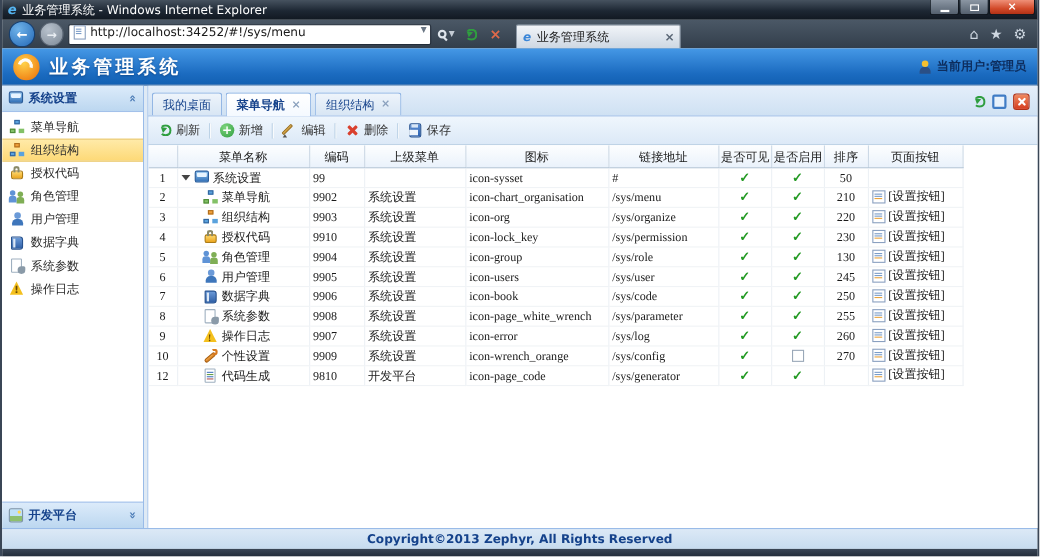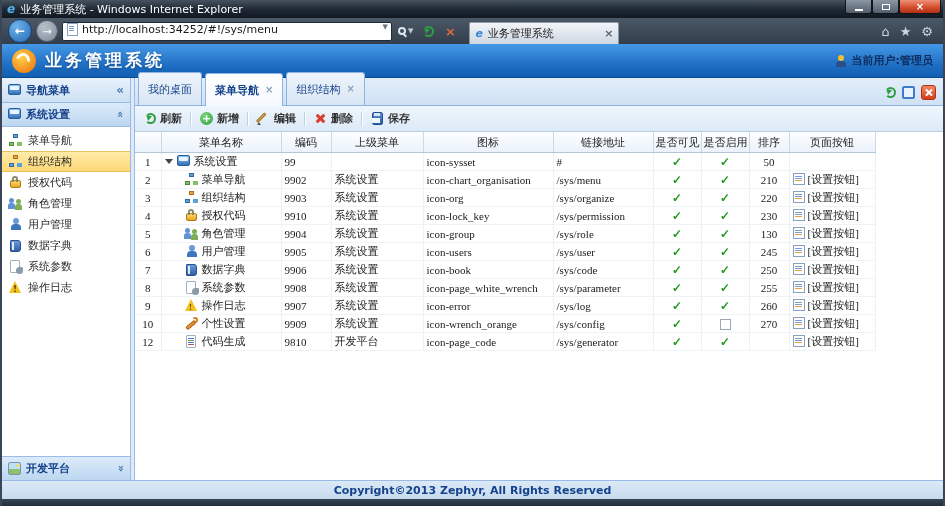--- a/index.html
+++ b/index.html
@@ -61,32 +61,32 @@
   .chev.down{transform:rotate(-90deg);}
   .sb-items{flex:1;background:#fff;padding-top:3px;overflow:hidden;}
   .sb-item{height:21px;display:flex;align-items:center;gap:6px;padding:0 7px;color:#2a2a2a;}
   .sb-item.selected{background:linear-gradient(#ffeaa8,#fdd977);border-top:1px solid #e8c25a;border-bottom:1px solid #e8c25a;height:19px;}
 
   .splitter{width:3px;flex:0 0 3px;background:#dfeaf5;}
   .main{flex:1;display:flex;flex-direction:column;border-left:1px solid #99bbe8;background:#fff;min-width:0;}
 
   
   .tabstrip{height:25px;flex:0 0 25px;background:linear-gradient(#e4eefa,#cfe1f3);border-bottom:1px solid #8db2e3;display:flex;align-items:flex-end;padding:2px 5px 0 3px;gap:3px;}
-  .ctab{height:21px;display:flex;align-items:center;gap:6px;padding:16px 9px;color:#15428b;background:linear-gradient(#eef4fb,#d8e6f4);border:1px solid #8db2e3;border-bottom:none;border-radius:3px 3px 0 0;box-sizing:border-box;}
+  .ctab{height:21px;display:flex;align-items:center;gap:6px;padding:4px 9px;color:#15428b;background:linear-gradient(#eef4fb,#d8e6f4);border:1px solid #8db2e3;border-bottom:none;border-radius:3px 3px 0 0;box-sizing:border-box;}
   .ctab.active{background:linear-gradient(#ffffff,#f4f9ff);font-weight:bold;height:22px;margin-bottom:-1px;}
   .ctab-x{color:#8aa0bd;font-weight:bold;font-size:10px;line-height:1;}
   .paneltools{margin-left:auto;align-self:center;display:flex;align-items:center;gap:6px;padding-right:2px;}
   .pt-expand{width:13px;height:13px;border:2px solid #3f7cc5;background:#e8f2fc;border-radius:2px;box-sizing:border-box;}
   .pt-close{width:15px;height:15px;border-radius:3px;background:linear-gradient(#f08a60,#d63d1e);border:1px solid #b03015;position:relative;box-sizing:border-box;}
   .pt-close::before,.pt-close::after{content:"";position:absolute;left:6px;top:2px;width:2px;height:9px;background:#fff;border-radius:1px;}
   .pt-close::before{transform:rotate(45deg);}
   .pt-close::after{transform:rotate(-45deg);}
 
   
-  .gtoolbar{height:25px;flex:0 0 25px;background:linear-gradient(#eff6fd,#dce9f7);border-bottom:1px solid #b9cfe4;display:flex;align-items:center;padding:0 4px;color:#333;font-weight:bold;}
+  .gtoolbar{height:25px;flex:0 0 25px;background:linear-gradient(#eff6fd,#dce9f7);border-bottom:1px solid #b9cfe4;display:flex;align-items:center;padding:0 4px;color:#333;}
   .tbtn{display:flex;align-items:center;gap:4px;padding:2px 6px;border-radius:2px;}
   .tsep{width:1px;height:14px;background:#bcd2e6;border-right:1px solid #fff;margin:0 2px;}
 
   
   .gridwrap{flex:1;overflow:hidden;background:#fff;font-family:Liberation Serif, serif;}
   table.grid{border-collapse:collapse;table-layout:fixed;width:740px;font-size:11px;}
   table.grid th{height:20px;background:linear-gradient(#fdfeff,#eaf2fb);border-right:1px solid #ccd9e6;border-bottom:1px solid #b5c6d8;font-weight:normal;color:#1a1a1a;text-align:center;padding:0 2px;white-space:nowrap;overflow:hidden;}
   table.grid td{height:17px;border-right:1px solid #edf1f5;border-bottom:1px solid #f0f3f6;padding:0 3px;white-space:nowrap;overflow:hidden;color:#1a1a1a;}
   td.num{text-align:center;color:#333;}
   td.center{text-align:center;}
@@ -197,25 +197,20 @@
     <span class="apptitle">业务管理系统</span>
     <div class="userarea">
       <span class="usericon"></span>
       <span>当前用户:管理员</span>
     </div>
   </div>
 
   <div class="appbody">
 
     <div class="sidebar">
-      <div class="sb-title">
-        <span class="icon i-sysset"></span>
-        <span>导航菜单</span>
-        <span class="sb-collapse">«</span>
-      </div>
       <div class="sb-panel">
         <span class="icon i-sysset"></span>
         <span>系统设置</span>
         <span class="chev up">«</span>
       </div>
       <div class="sb-items">
           <div class="sb-item">
             <span class="icon i-chart"></span>
             <span>菜单导航</span>
           </div>

